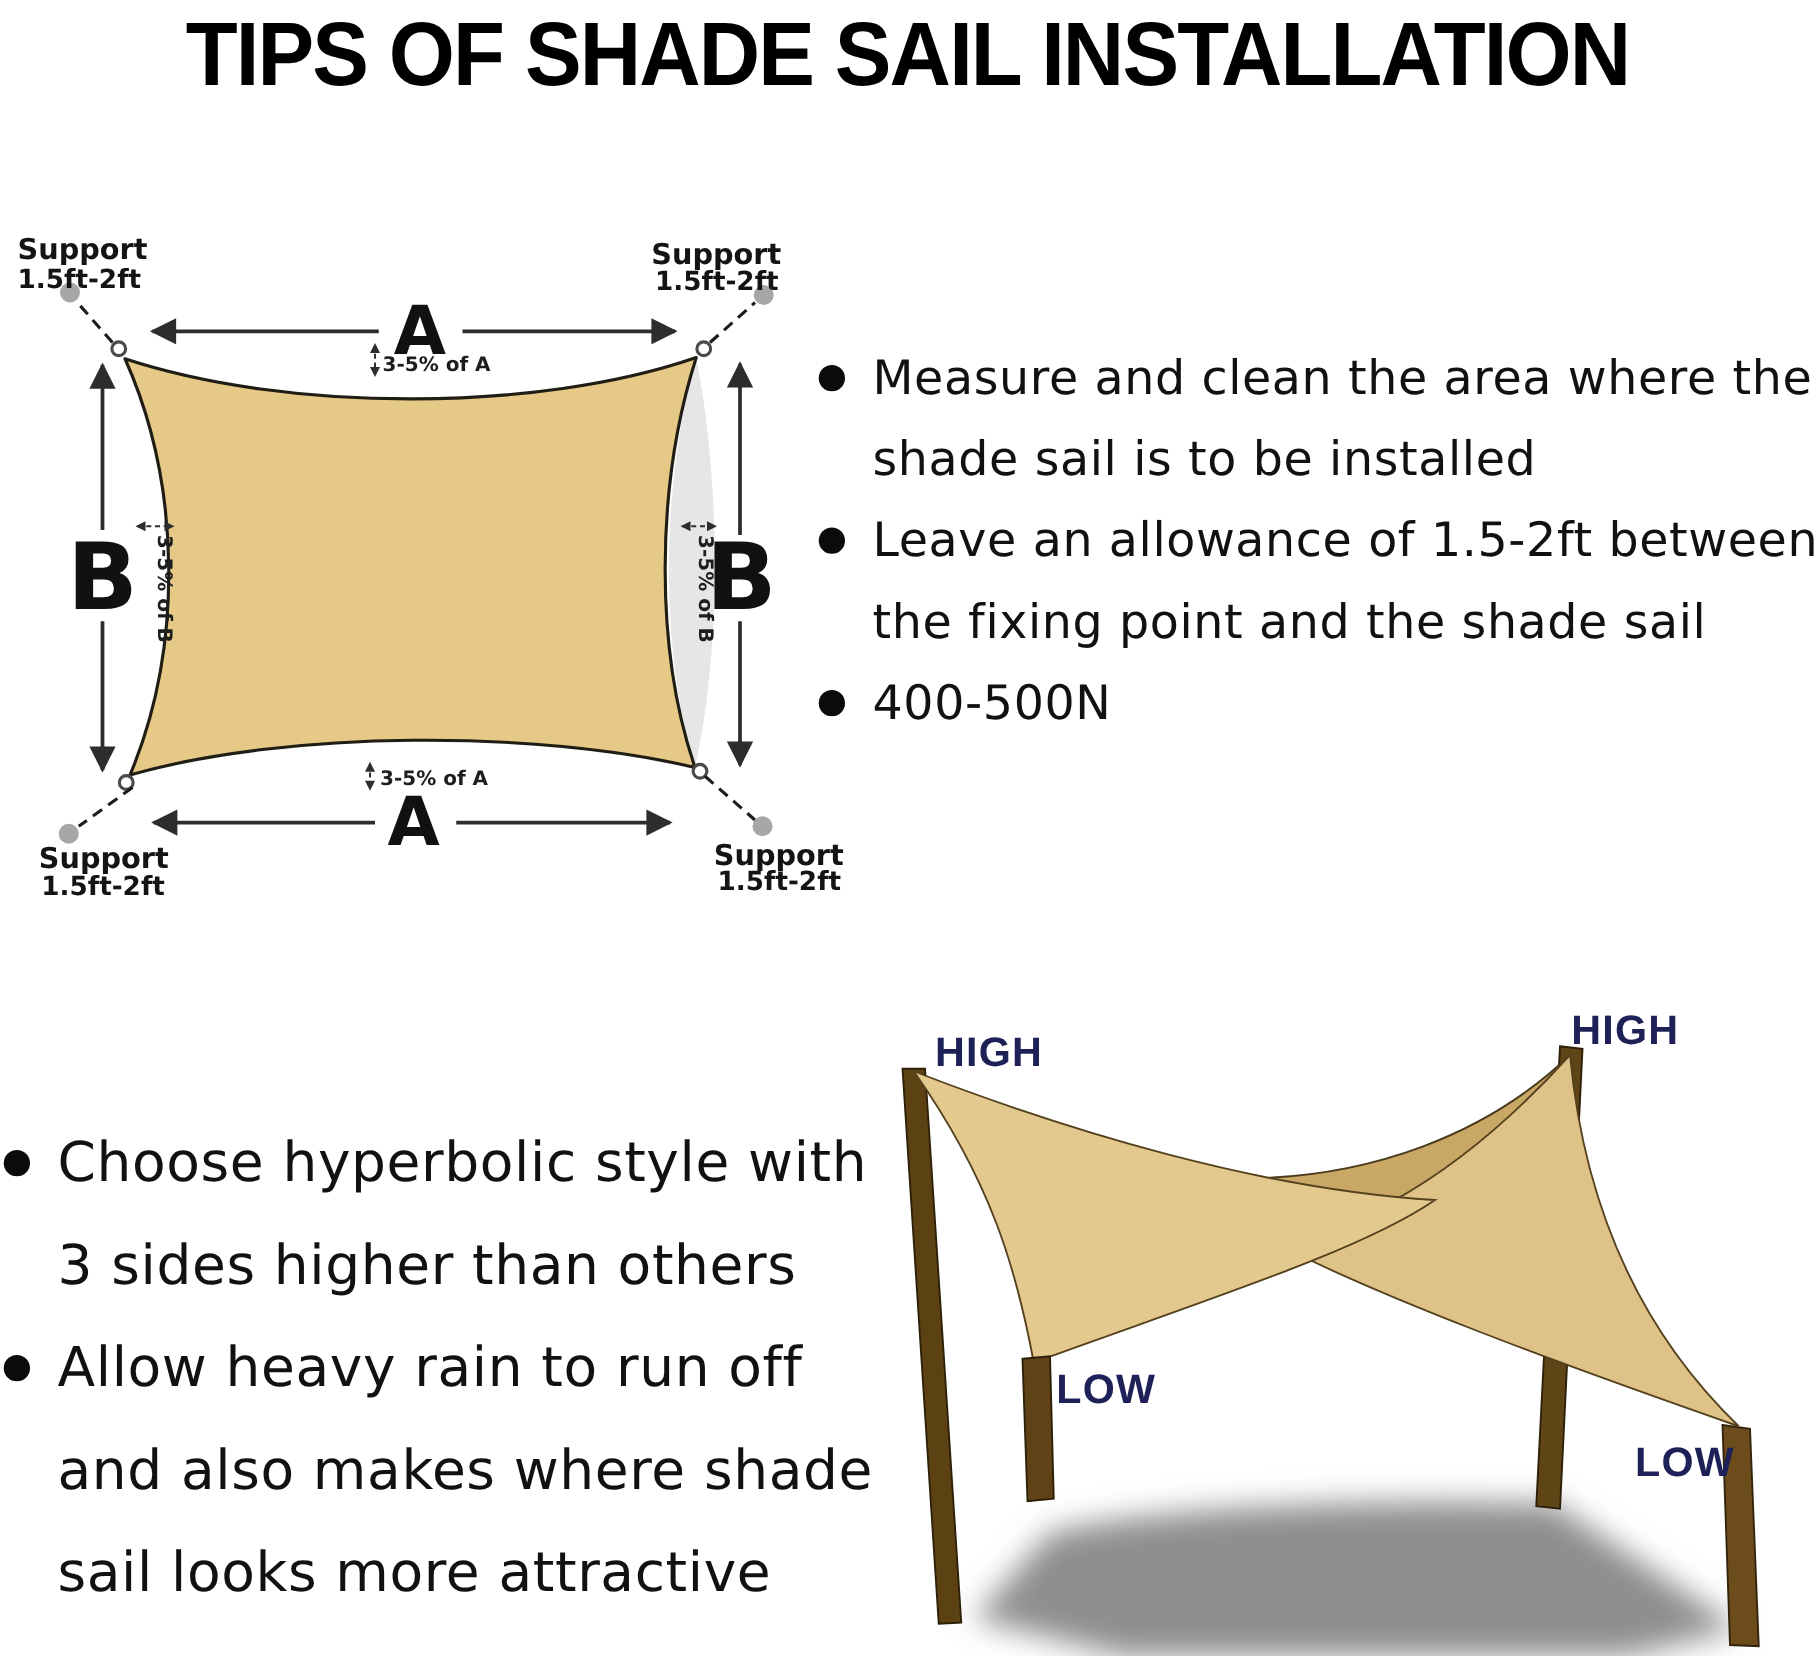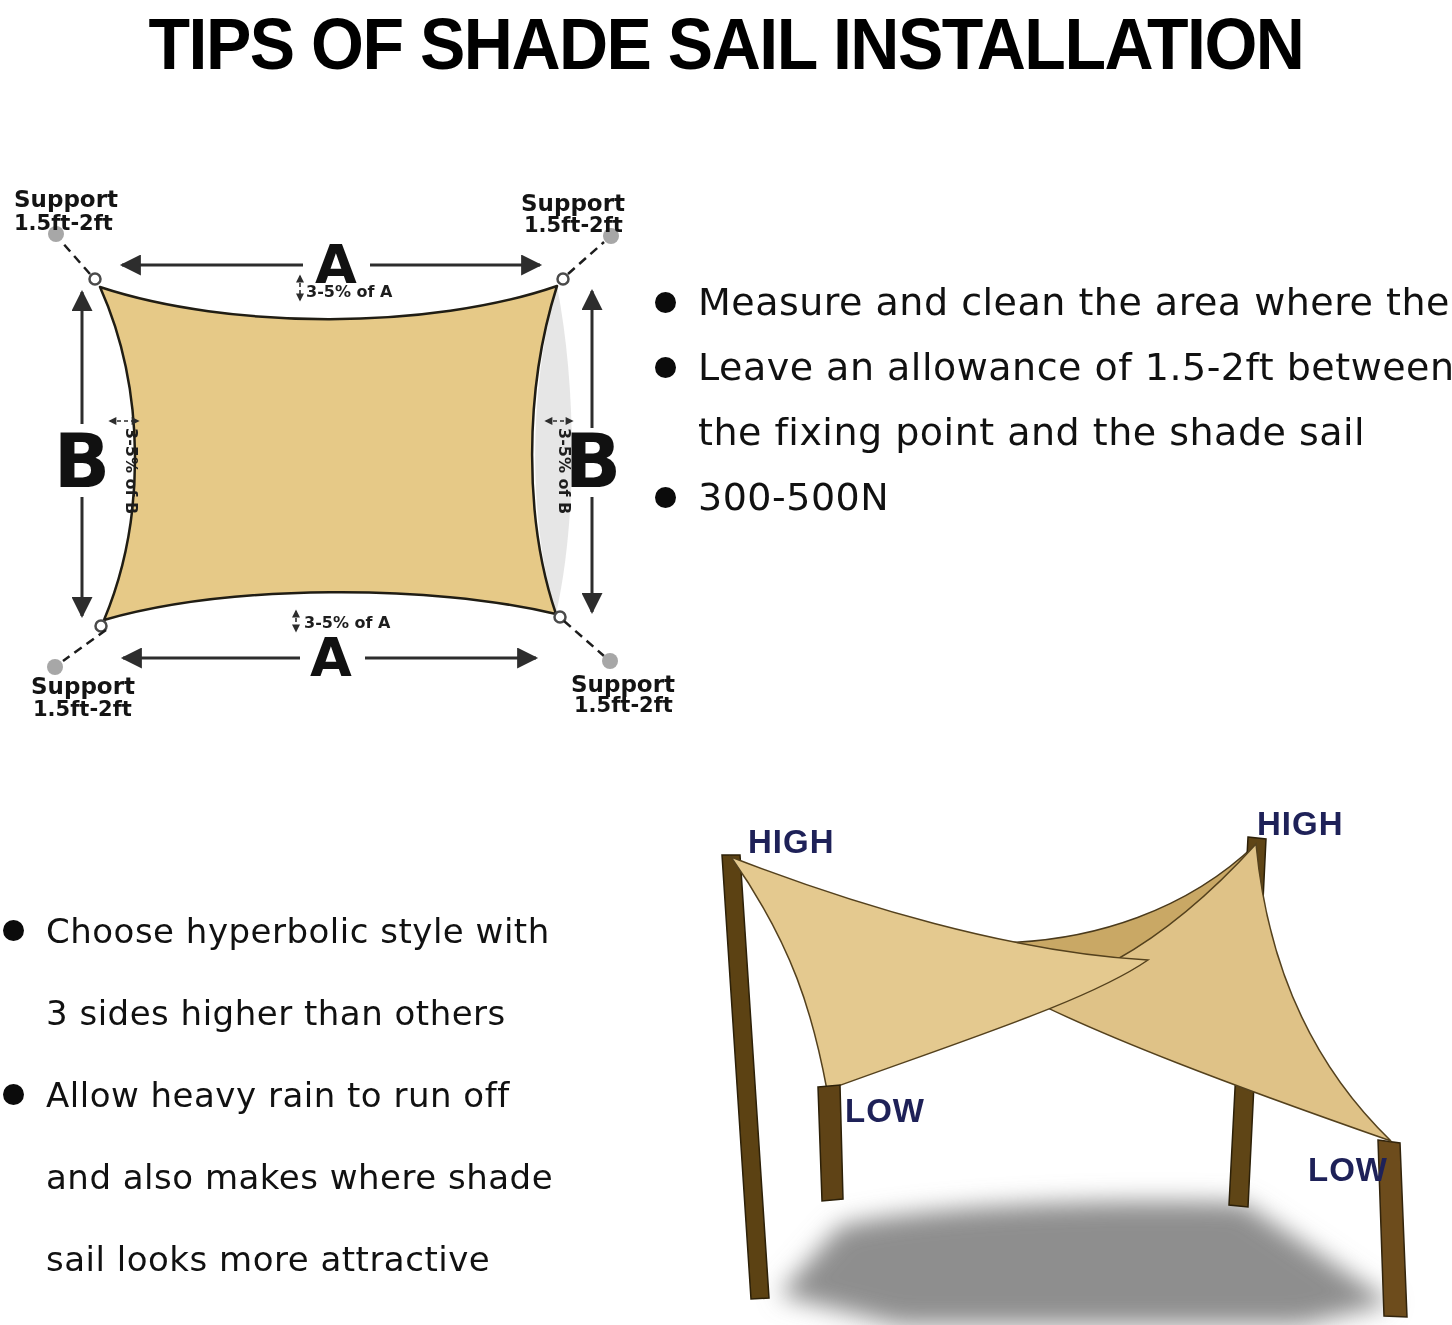--- a/index.html
+++ b/index.html
@@ -10,21 +10,21 @@
          letter-spacing:-1.5px;color:#000;transform:scaleY(1.06);transform-origin:top center;
          white-space:nowrap;}
   .svg-abs{position:absolute;}
   .tips{position:absolute;}
   .tip-item{display:flex;align-items:flex-start;}
   .tip-dot{width:21px;height:21px;border-radius:50%;background:#0b0b0b;flex:0 0 21px;}
   .tip-lines{white-space:nowrap;}
   .tip-line{display:block;}
   .tips-right{left:655px;top:270px;font-size:38px;line-height:65px;letter-spacing:0.5px;}
   .tips-right .tip-dot{margin-top:22px;margin-right:22px;}
-  .tips-left{left:3px;top:890px;font-size:34px;line-height:82px;letter-spacing:0.5px;}
+  .tips-left{left:3px;top:890px;font-size:44px;line-height:82px;letter-spacing:0.5px;}
   .tips-left .tip-dot{margin-top:30px;margin-right:22px;}
   svg text{font-family:"DejaVu Sans",sans-serif;}
   .dim-letter{font-weight:bold;fill:#111;}
   .offset-label{font-weight:bold;font-size:16px;fill:#1d1d1d;}
   .support-label{font-weight:bold;font-size:23px;fill:#141414;}
   .support-range{font-weight:bold;font-size:21px;fill:#141414;}
   .hilow{font-size:33px;font-weight:600;fill:#1e2158;letter-spacing:1px;
          font-family:"Liberation Sans",sans-serif;}
 </style>
 </head>
@@ -99,33 +99,34 @@
   <text class="support-range" x="33" y="716">1.5ft-2ft</text>
   <text class="support-label" x="571" y="692">Support</text>
   <text class="support-range" x="574" y="712">1.5ft-2ft</text>
 </svg>
 
 <div class="tips tips-right">
   <div class="tip-item">
     <span class="tip-dot"></span>
     <span class="tip-lines">
       <span class="tip-line">Measure and clean the area where the</span>
+      <span class="tip-line">shade sail is to be installed</span>
     </span>
   </div>
   <div class="tip-item">
     <span class="tip-dot"></span>
     <span class="tip-lines">
       <span class="tip-line">Leave an allowance of 1.5-2ft between</span>
       <span class="tip-line">the fixing point and the shade sail</span>
     </span>
   </div>
   <div class="tip-item">
     <span class="tip-dot"></span>
     <span class="tip-lines">
-      <span class="tip-line">300-500N</span>
+      <span class="tip-line">400-500N</span>
     </span>
   </div>
 </div>
 
 <div class="tips tips-left">
   <div class="tip-item">
     <span class="tip-dot"></span>
     <span class="tip-lines">
       <span class="tip-line">Choose hyperbolic style with</span>
       <span class="tip-line">3 sides higher than others</span>

